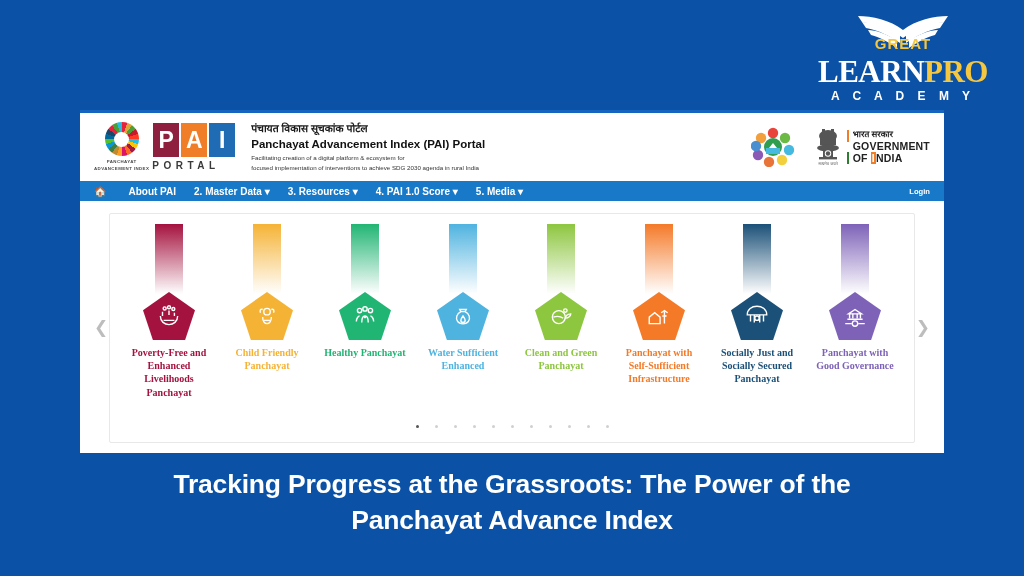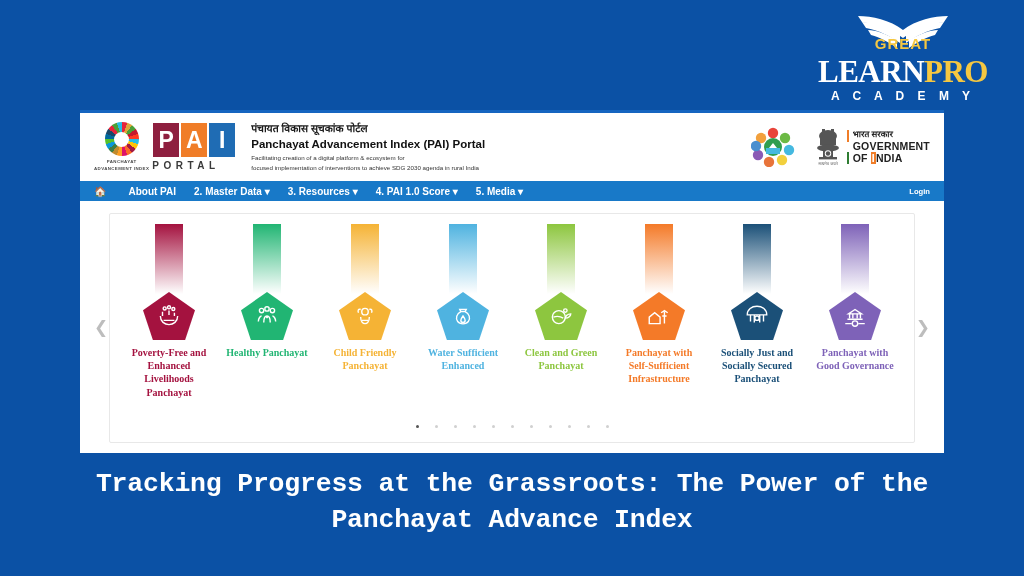--- a/index.html
+++ b/index.html
@@ -123,21 +123,21 @@
   }
 
   .dots { position:absolute; left:0; right:0; bottom:14px; display:flex; justify-content:center; gap:16px; }
   .dot { width:3px; height:3px; border-radius:50%; background:#d0d0d0; }
   .dot.active { background:#555; }
 
   
   .headline {
     position:absolute; left:0; right:0; top:466px;
     text-align:center; color:#ffffff;
-    font-family:Liberation Mono, monospace;
+    font-family:Liberation Sans, sans-serif;
     font-size:26.5px; font-weight:bold; line-height:1.36;
     letter-spacing:-0.2px;
   }
 </style>
 </head>
 <body>
 
 <div class="brand">
   <svg class="brand-book" width="150" height="44" viewBox="0 0 150 44">
     <path d="M75 44 L75 14 C62 4 44 0 30 0 L34 6 C48 8 64 14 75 22 Z" fill="#ffffff"></path>
@@ -249,47 +249,47 @@
                 <circle cx="16" cy="5.5" r="1.4"></circle>
               <path d="M6 8 v4 M12 7 v4 M17 9 v3"></path>
               <path d="M4 12 c0 5 4 8 8 8 c4 0 8-3 8-8"></path>
               <path d="M7 16 h10"></path>
             </svg>
           </div>
           <div class="card-label" style="color:#a4123f;">Poverty-Free and Enhanced Livelihoods Panchayat</div>
         </div>
 
         <div class="card">
+          <div class="bar" style="background:linear-gradient(#f5b335,#ffffff);"></div>
+          <div class="pent" style="background:#f5b335;">
+            <svg viewBox="0 0 24 24" fill="none" stroke="#fff" stroke-width="1.3">
+              <circle cx="12" cy="8" r="3"></circle>
+              <path d="M6 9 c-1-2 0-4 2-3 M18 9 c1-2 0-4-2-3"></path>
+              <path d="M8 13 c0 4 2 6 4 6 c2 0 4-2 4-6"></path>
+              <path d="M9 16 h6"></path>
+            </svg>
+          </div>
+          <div class="card-label" style="color:#f5b335;">Child Friendly Panchayat</div>
+        </div>
+
+        <div class="card">
           <div class="bar" style="background:linear-gradient(#21b573,#ffffff);"></div>
           <div class="pent" style="background:#21b573;">
             <svg viewBox="0 0 24 24" fill="none" stroke="#fff" stroke-width="1.3">
               <circle cx="7" cy="7" r="2"></circle>
                 <circle cx="12" cy="5.5" r="2"></circle>
                 <circle cx="17" cy="7" r="2"></circle>
               <path d="M4 17 c0-3 2-5 3-5 M20 17 c0-3-2-5-3-5 M9 18 c0-4 1-6 3-6 c2 0 3 2 3 6"></path>
               <path d="M11 13 h2 M12 12 v2"></path>
             </svg>
           </div>
           <div class="card-label" style="color:#21b573;">Healthy Panchayat</div>
         </div>
 
         <div class="card">
-          <div class="bar" style="background:linear-gradient(#f5b335,#ffffff);"></div>
-          <div class="pent" style="background:#f5b335;">
-            <svg viewBox="0 0 24 24" fill="none" stroke="#fff" stroke-width="1.3">
-              <circle cx="12" cy="8" r="3"></circle>
-              <path d="M6 9 c-1-2 0-4 2-3 M18 9 c1-2 0-4-2-3"></path>
-              <path d="M8 13 c0 4 2 6 4 6 c2 0 4-2 4-6"></path>
-              <path d="M9 16 h6"></path>
-            </svg>
-          </div>
-          <div class="card-label" style="color:#f5b335;">Child Friendly Panchayat</div>
-        </div>
-
-        <div class="card">
           <div class="bar" style="background:linear-gradient(#4fb3e0,#ffffff);"></div>
           <div class="pent" style="background:#4fb3e0;">
             <svg viewBox="0 0 24 24" fill="none" stroke="#fff" stroke-width="1.3">
               <path d="M9 6 h6 l-1 2 h-4 z"></path>
               <path d="M10 8 c-4 2-5 6-3 9 c2 3 8 3 10 0 c2-3 1-7-3-9"></path>
               <path d="M12 12 c-1.5 2-2 3-2 4 c0 1.2 1 2 2 2 c1 0 2-0.8 2-2 c0-1-0.5-2-2-4 z"></path>
             </svg>
           </div>
           <div class="card-label" style="color:#4fb3e0;">Water Sufficient Enhanced</div>
         </div>

